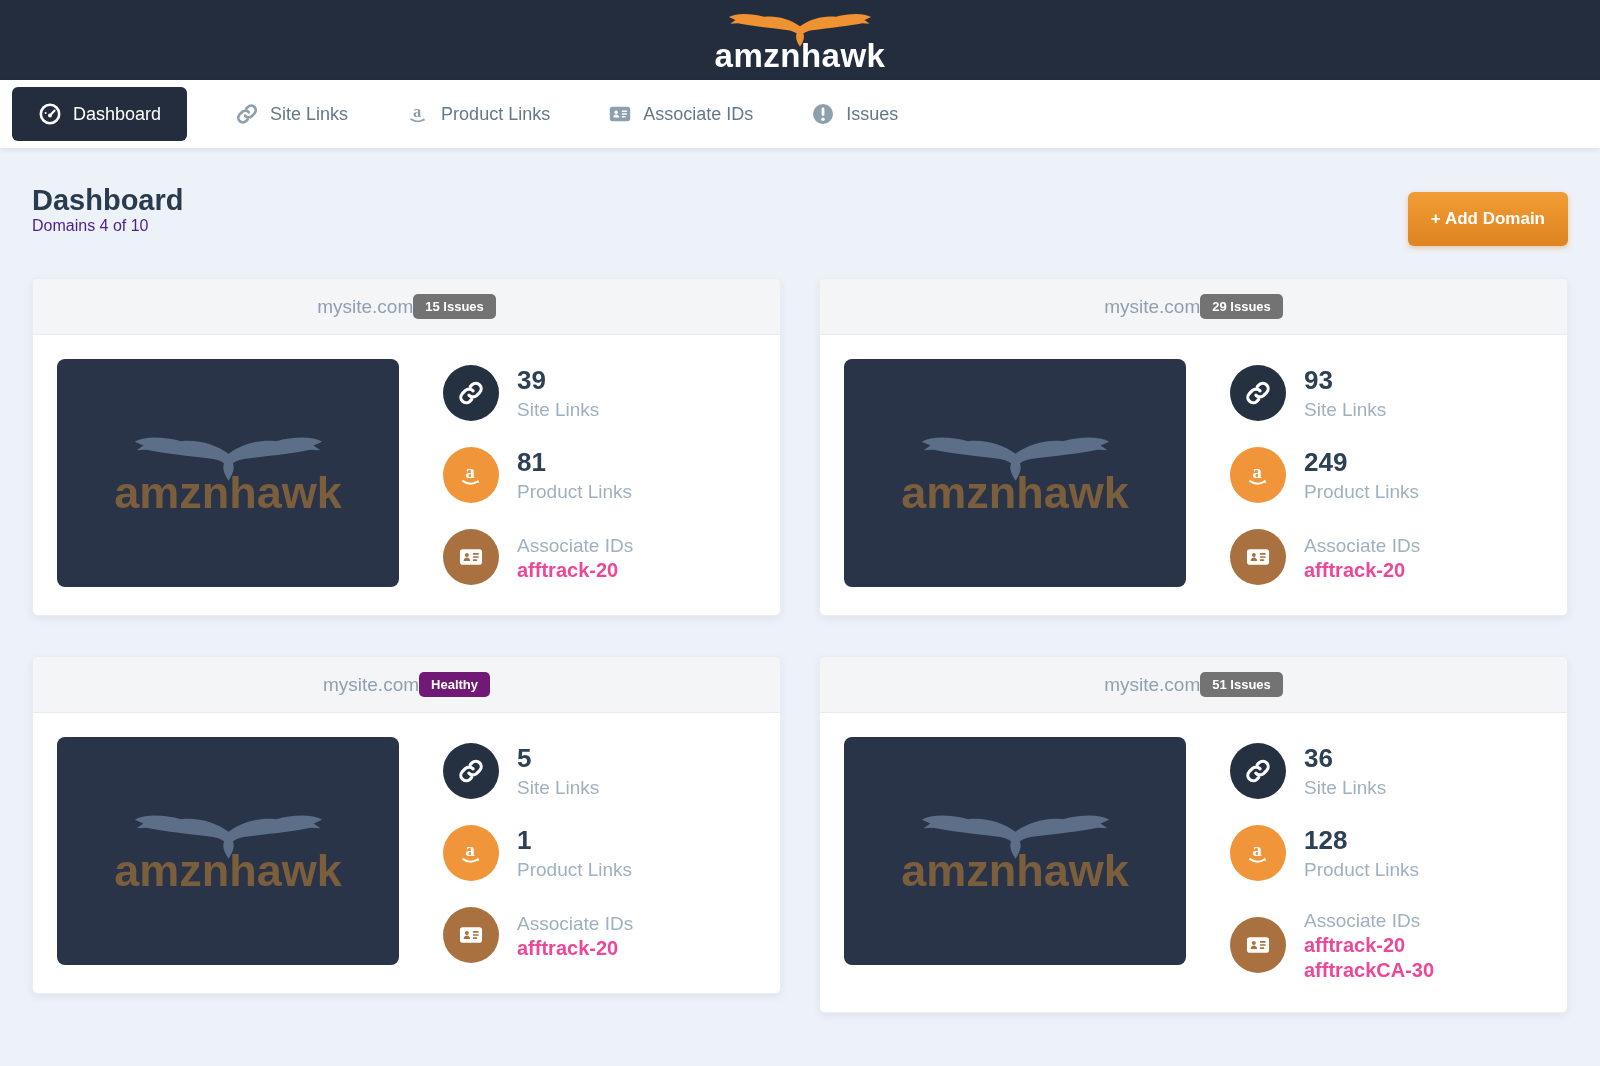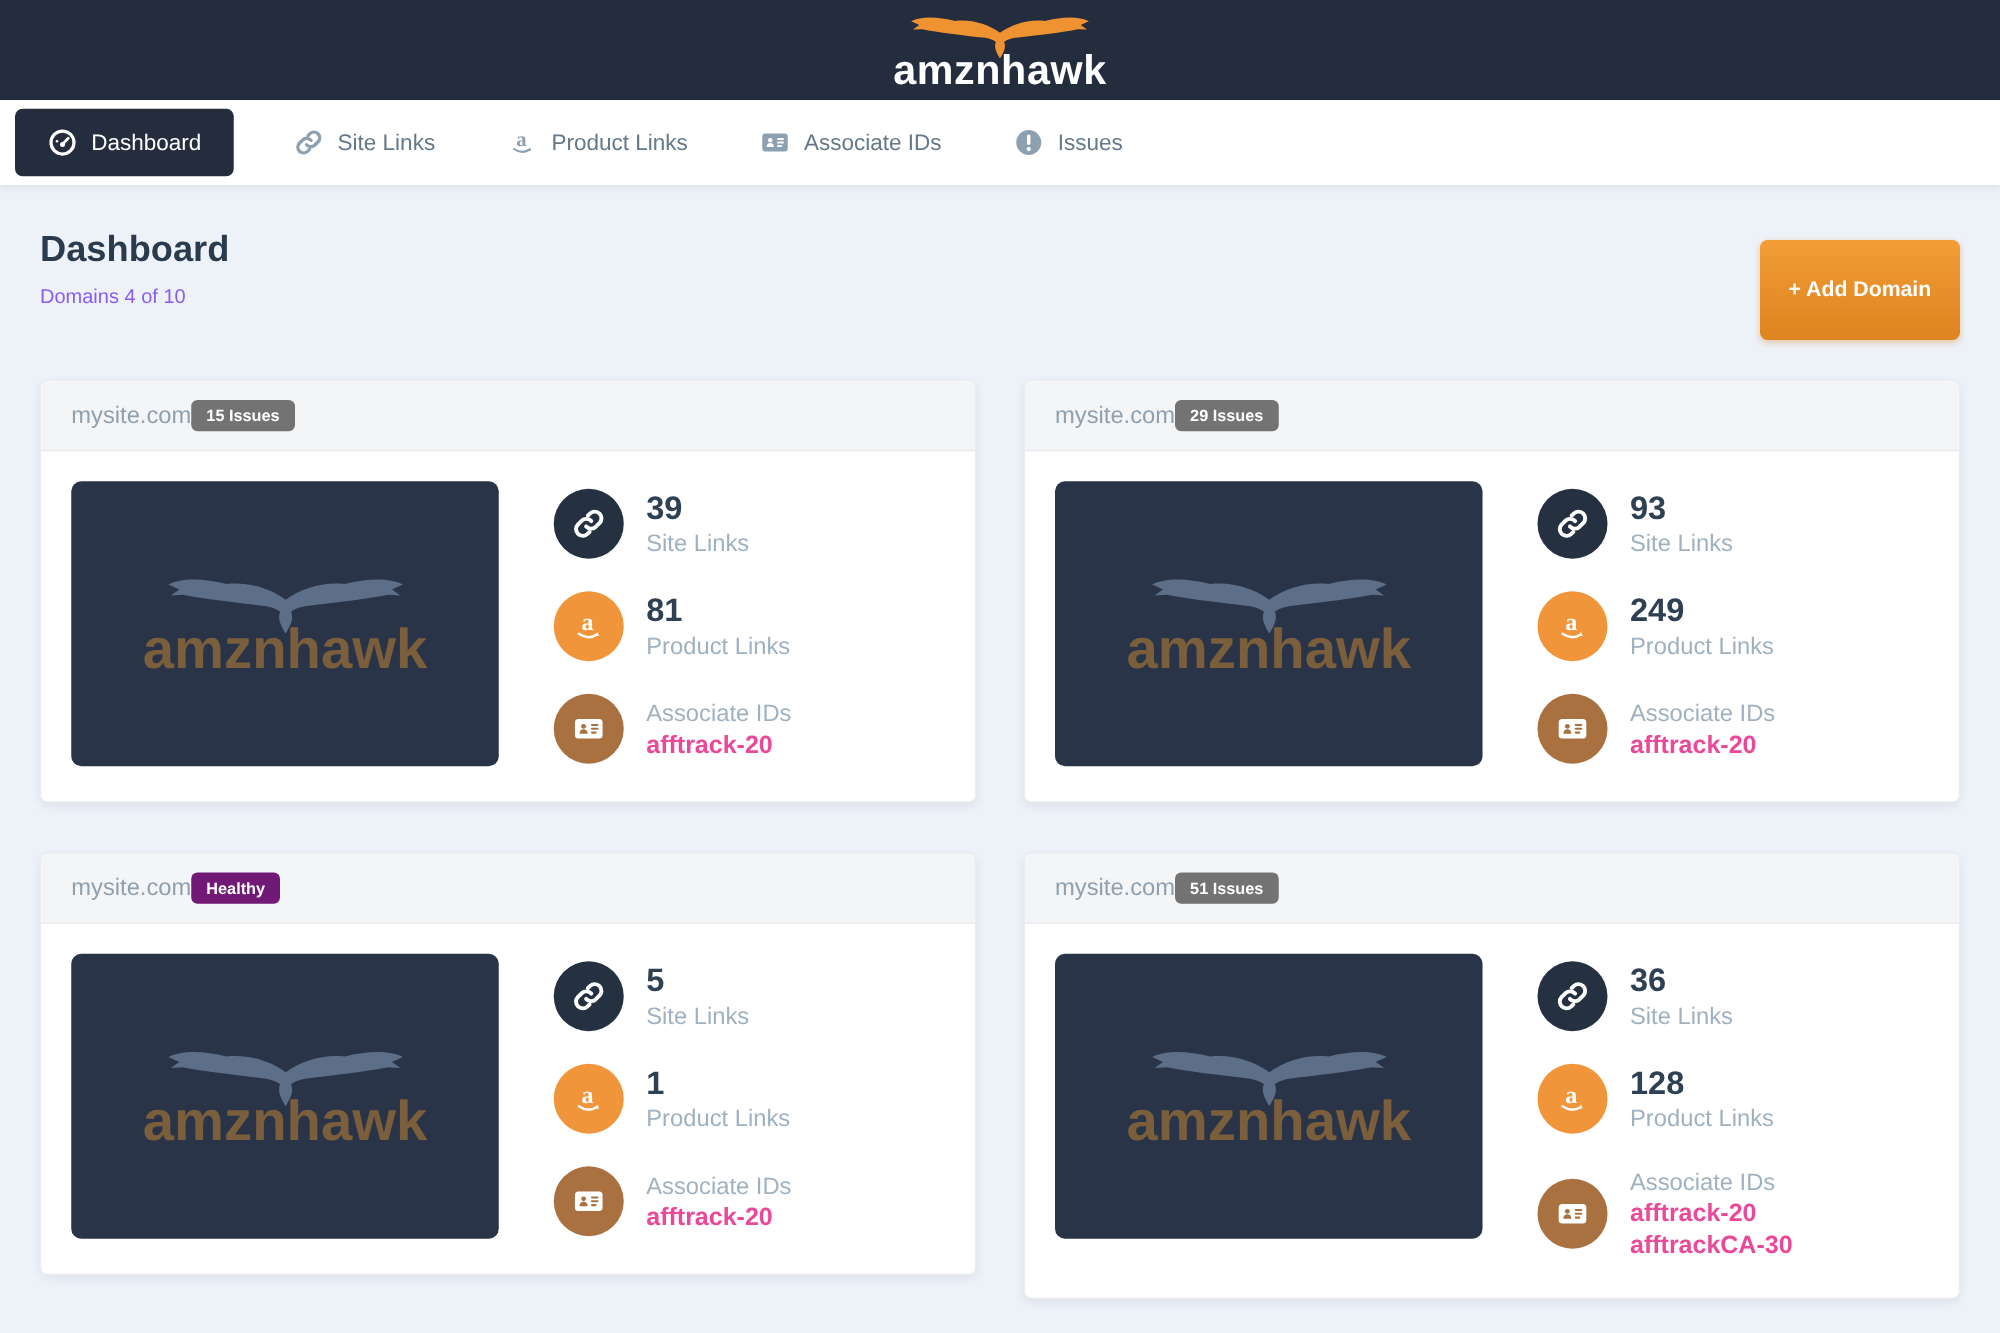--- a/index.html
+++ b/index.html
@@ -19,33 +19,33 @@
               padding:14px 10px; border-radius:6px; --cutout:#ffffff; }
   .nav-item .nav-label { font-size:18px; color:#64788a; font-weight:500; }
   .nav-item svg { width:24px; height:24px; }
   .nav-item.active { background:#232d3d; color:#ffffff; padding:15px 26px; --cutout:#232d3d; }
   .nav-item.active .nav-label { color:#ffffff; }
 
   
   .main { padding:36px 32px 0 32px; }
   .page-head { display:flex; justify-content:space-between; align-items:flex-start; }
   .page-title { font-size:29px; font-weight:600; color:#2b3b4e; }
-  .page-subtitle { font-size:16px; color:#8b5cf6; margin-top:12px; }
+  .page-subtitle { font-size:16px; color:#4c1d95; margin-top:0; }
   .add-domain-btn { background:linear-gradient(180deg,#f29d36,#dd831f); color:#ffffff; border:none;
                     font-family:"Liberation Sans", sans-serif; font-size:17px; font-weight:bold;
-                    padding:30px 23px; border-radius:6px; cursor:pointer; margin-top:8px;
+                    padding:17px 23px; border-radius:6px; cursor:pointer; margin-top:8px;
                     box-shadow:0 2px 5px rgba(210,120,20,.35); }
 
   
   .cards { display:grid; grid-template-columns:1fr 1fr; column-gap:38px; row-gap:40px;
            margin-top:32px; align-items:start; }
   .card { background:#ffffff; border-radius:6px; border:1px solid #e9edf2;
           box-shadow:0 3px 8px rgba(40,60,90,.07); overflow:hidden; cursor:pointer; }
   .card-head { background:#f4f5f7; border-bottom:1px solid #e7eaee; padding:15px 24px;
-               display:flex; align-items:center; justify-content:flex-start; height:56px; }
+               display:flex; align-items:center; justify-content:center; height:56px; }
   .card-domain { font-size:19px; color:#8fa0af; }
   .badge { font-size:13px; font-weight:bold; color:#ffffff; padding:5px 12px; border-radius:5px; }
   .badge.red { background:#737373; }
   .badge.green { background:#701a75; }
   .card-body { padding:24px; display:flex; gap:44px; }
 
   .thumb { width:342px; height:228px; border-radius:8px; background:#2a3448; flex:none;
            display:flex; flex-direction:column; align-items:center; justify-content:center; line-height:1; }
   .thumb .hawk { width:205px; height:58px; color:#5c6e88; margin-bottom:-19px; }
   .thumb .thumb-text { color:#7b5e3c; font-size:45px; font-weight:bold; }

